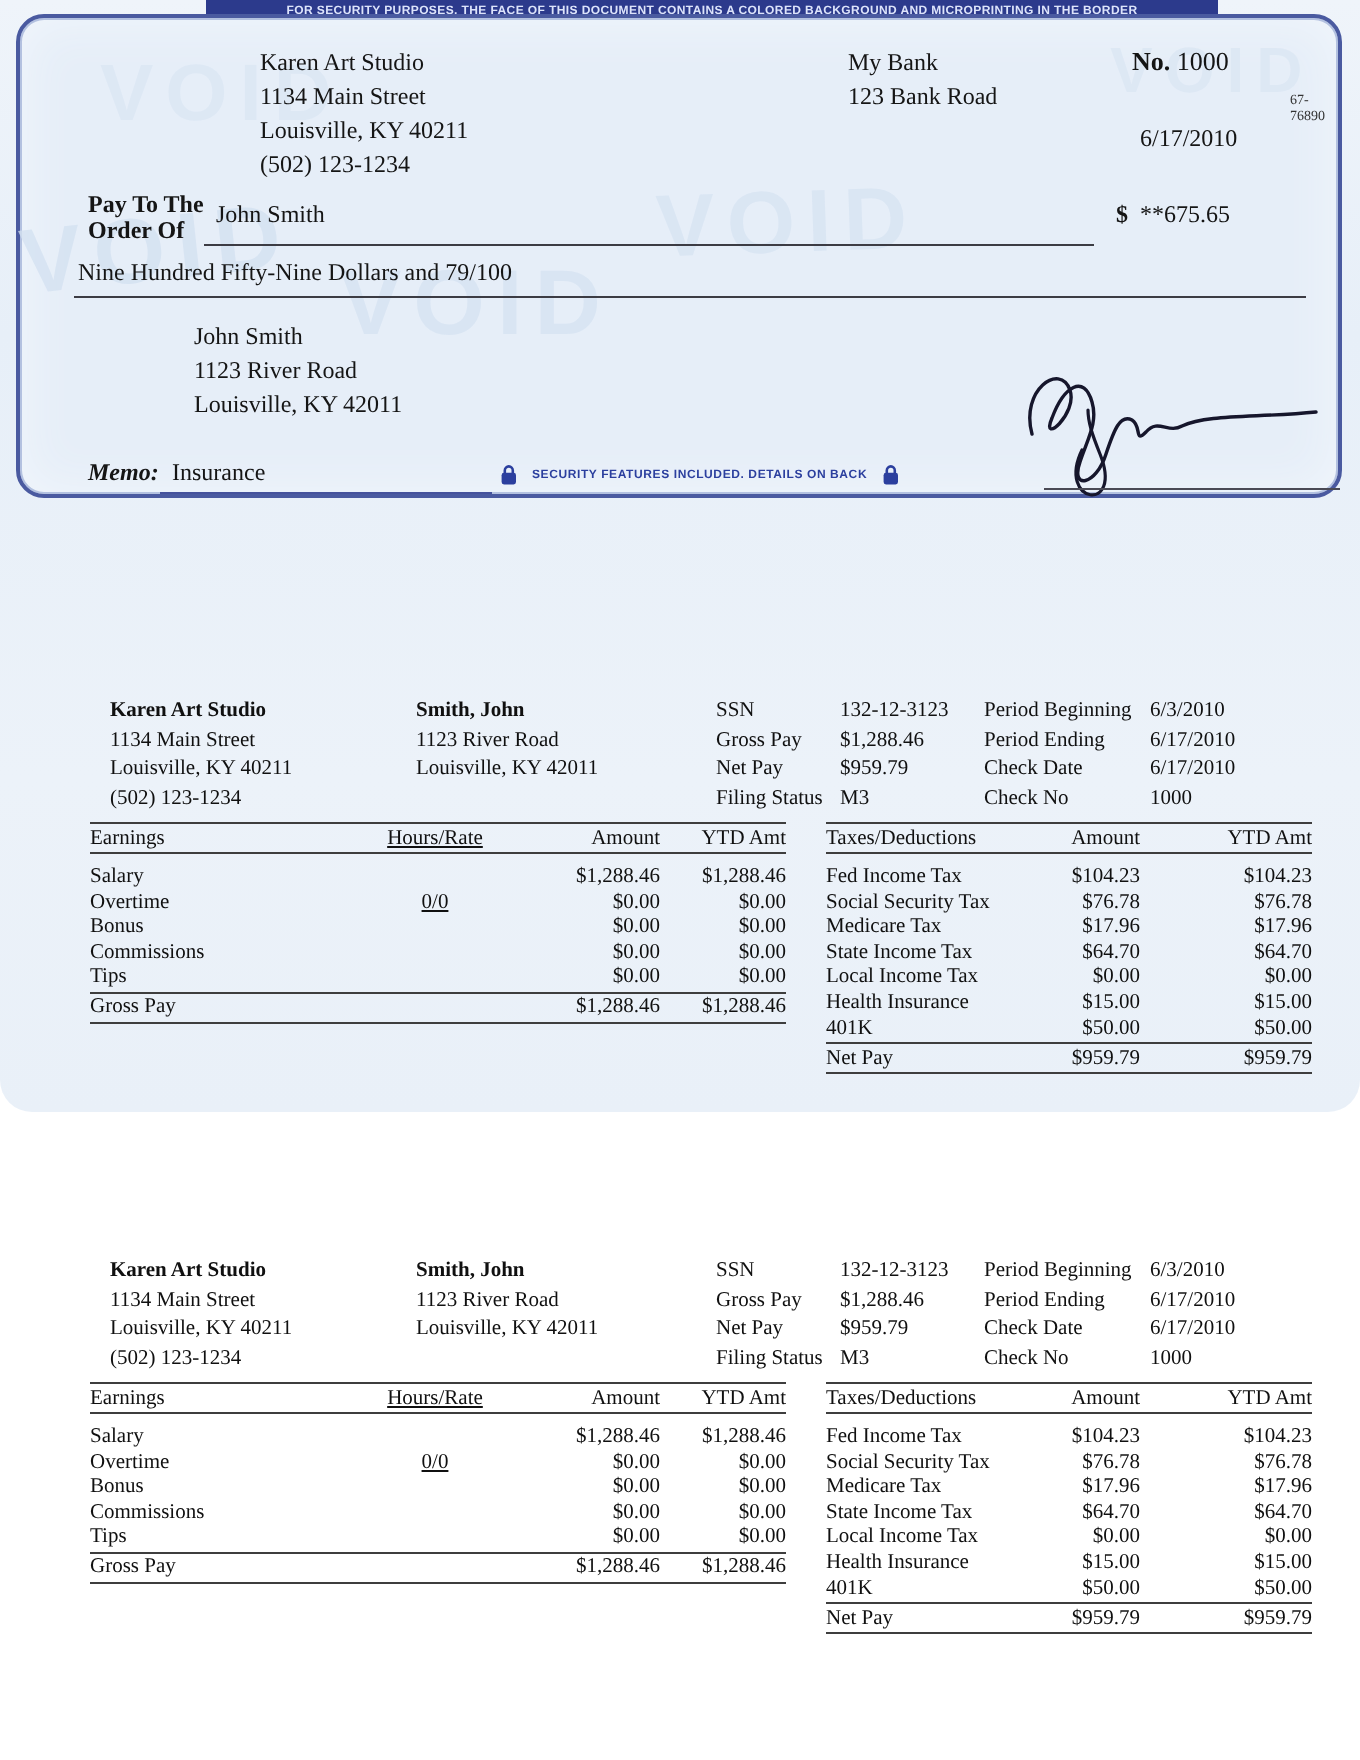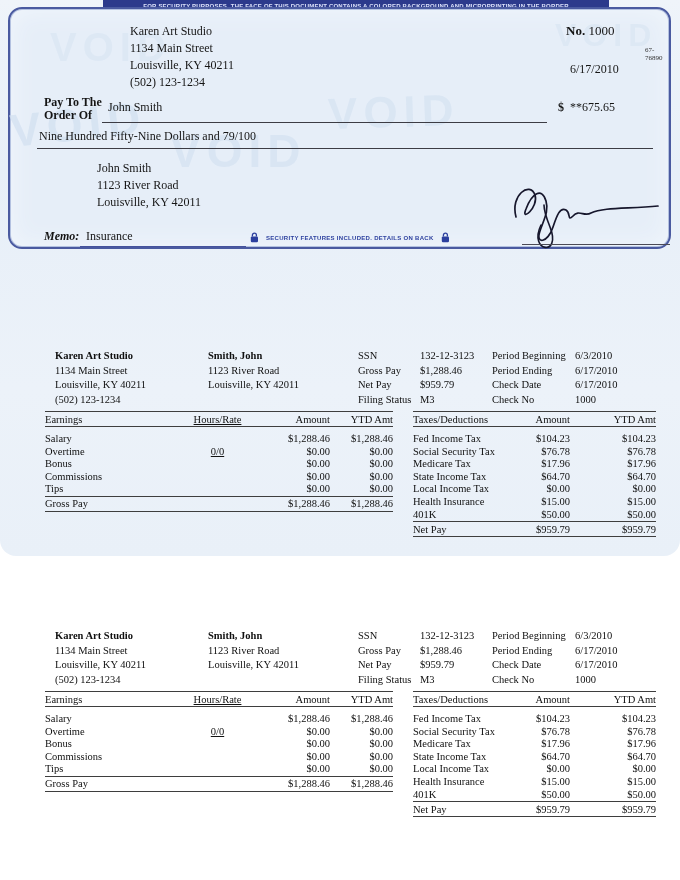--- a/index.html
+++ b/index.html
@@ -85,20 +85,24 @@
     <div class="void" style="left:40px;top:16px;font-size:40px;opacity:.45;">VOID</div>
     <div class="void" style="left:545px;top:8px;font-size:32px;opacity:.45;">VOID</div>
 
     <div class="ck-text" style="left:120px;top:14px;">
       <div>Karen Art Studio</div>
       <div>1134 Main Street</div>
       <div>Louisville, KY 40211</div>
       <div>(502) 123-1234</div>
     </div>
 
+    <div class="ck-text" style="left:414px;top:14px;">
+      <div>My Bank</div>
+      <div>123 Bank Road</div>
+    </div>
 
     <div class="ck-text" style="left:556px;top:13px;font-size:13px;">
       <span class="b">No.</span>
       <span>1000</span>
     </div>
     <div class="fraction" style="left:588px;top:37px;">67-76890</div>
     <div class="ck-text" style="left:560px;top:52px;">6/17/2010</div>
 
     <div class="paytoblock" style="left:34px;top:87px;">
       <div>Pay To The</div>

